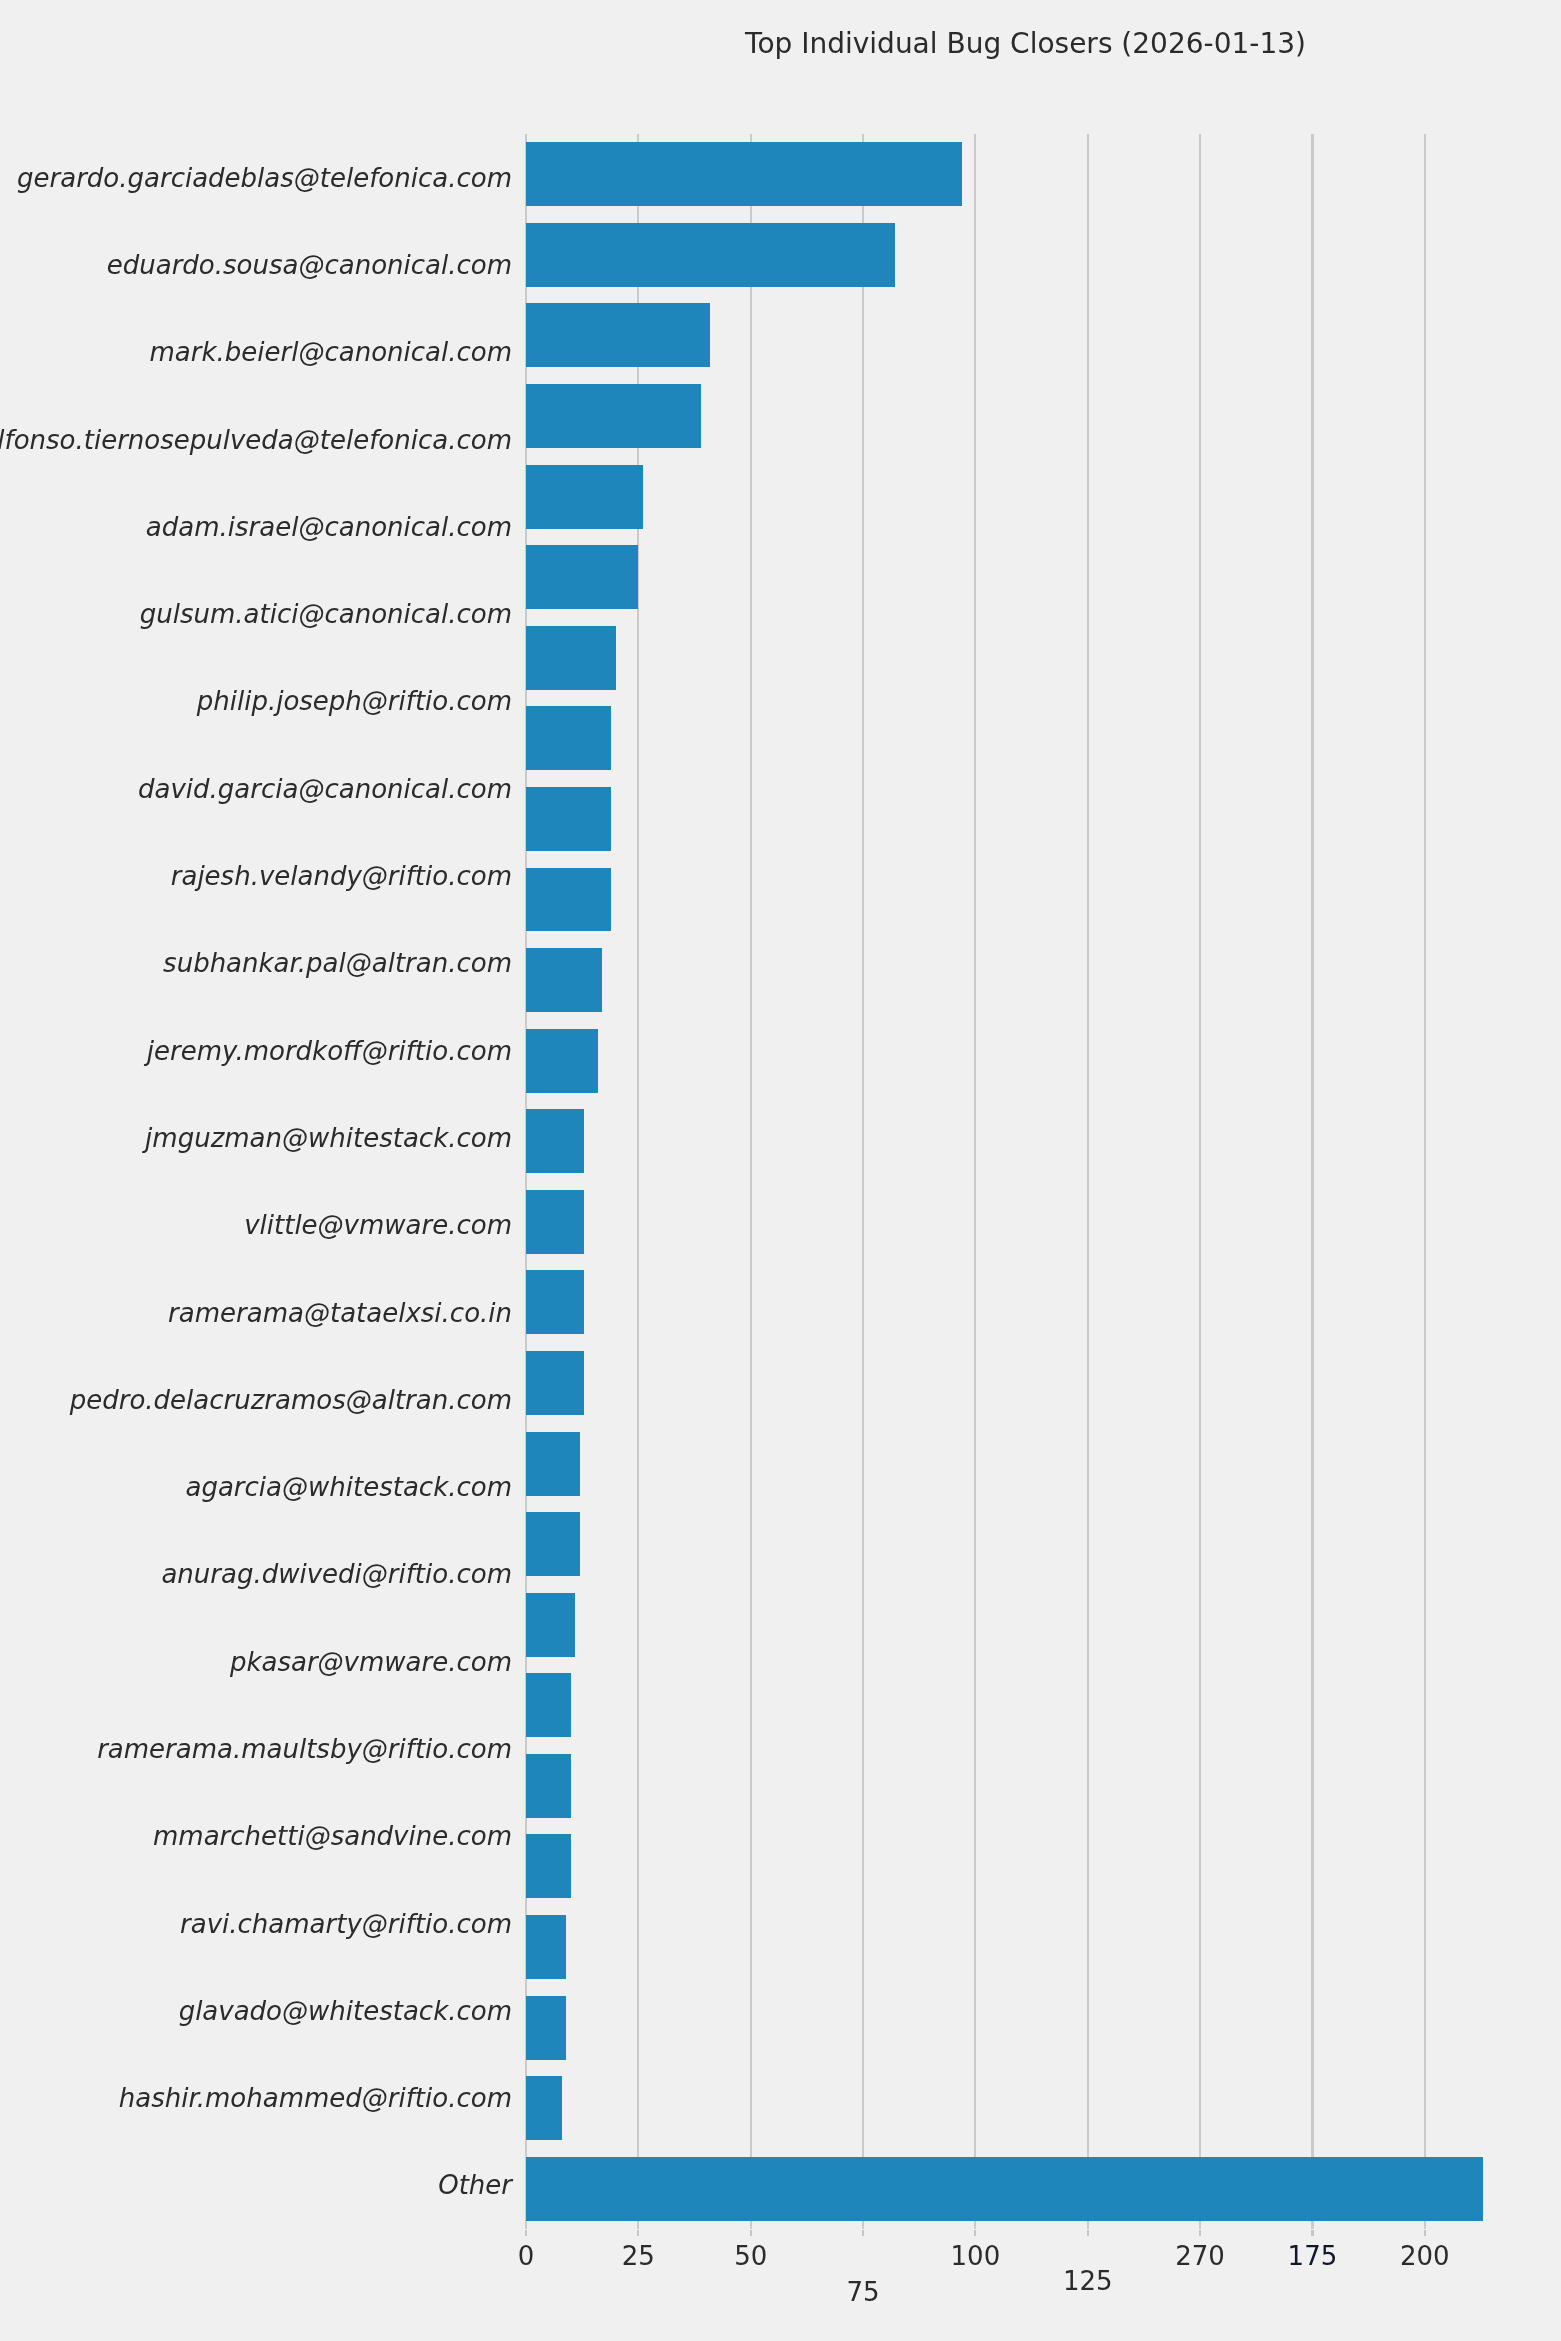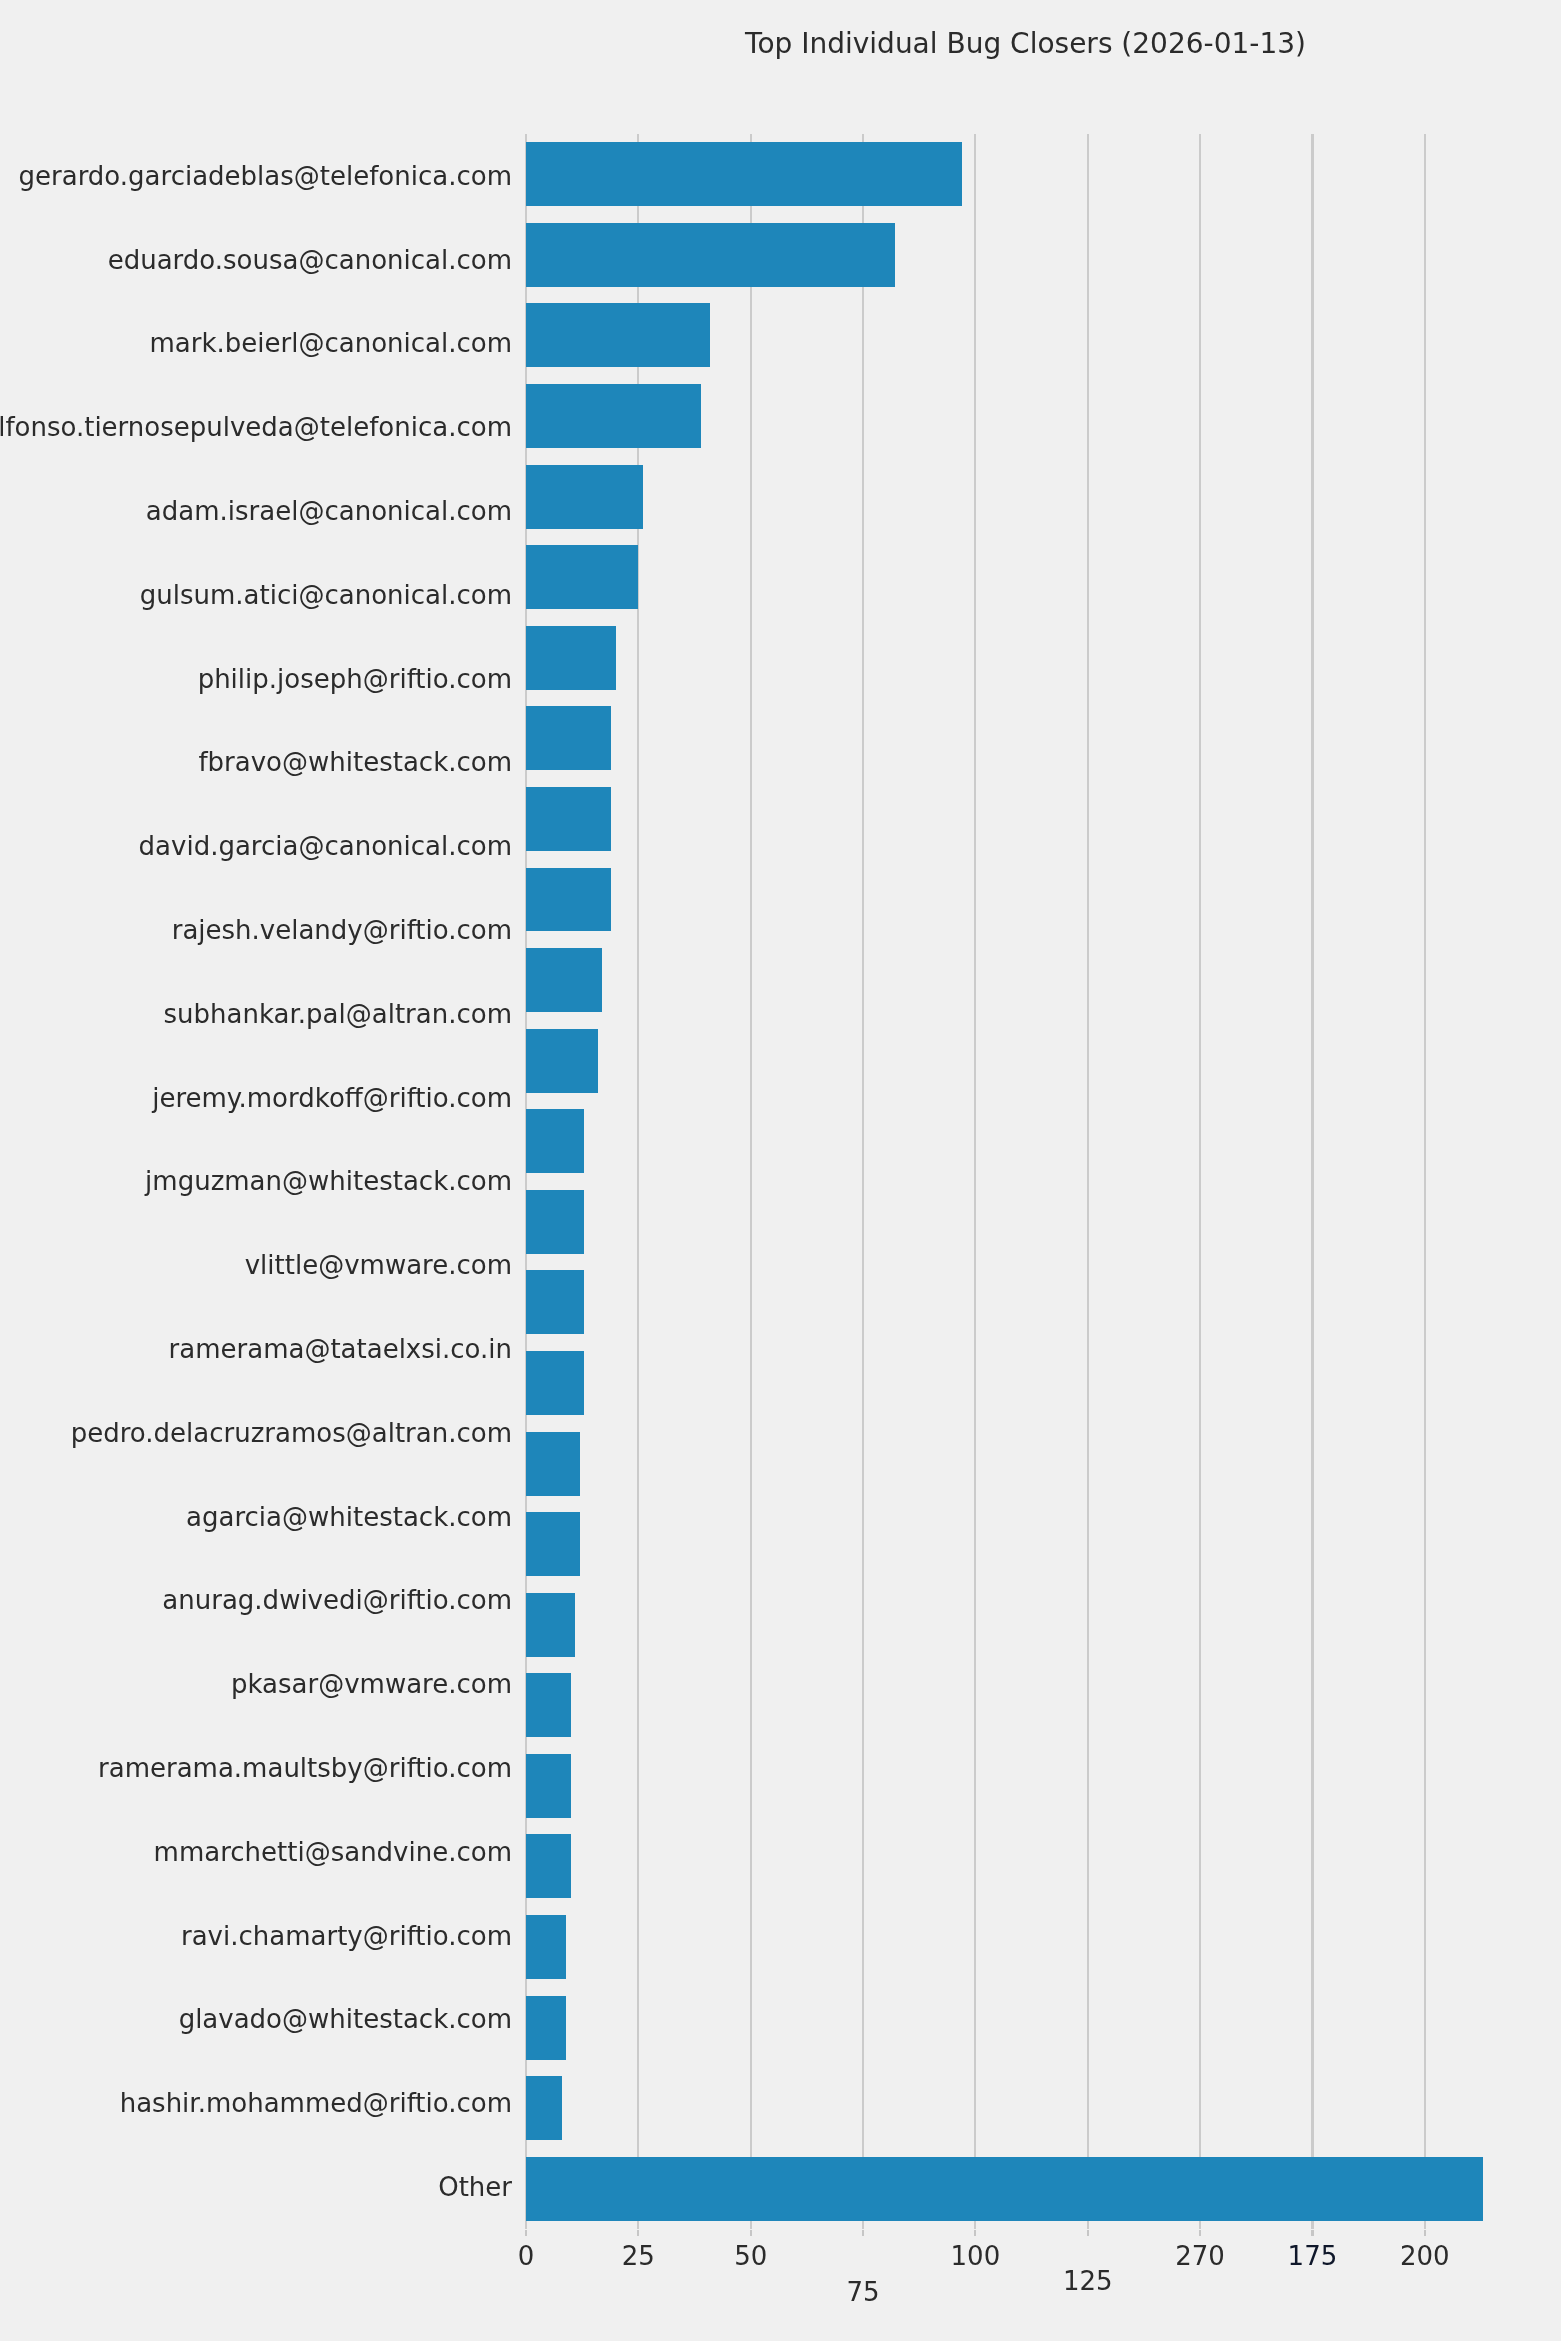--- a/index.html
+++ b/index.html
@@ -73,20 +73,21 @@
     flex-direction: column;
   }
   .ylabel-row {
     flex: 1 1 0;
     display: flex;
     align-items: center;
     justify-content: flex-end;
     font-size: 26px;
     color: #2b2b2b;
     white-space: nowrap;
+    font-style: italic;
   }
   .x-tick-marks {
     position: absolute;
     left: 526px;
     top: 2230px;
     width: 999px;
     height: 7.3px;
   }
   .x-tick-mark {
     position: absolute;
@@ -129,21 +130,20 @@
   <div class="chart-title">Top Individual Bug Closers (2026-01-13)</div>
 
   <div class="y-axis-labels">
       <div class="ylabel-row">gerardo.garciadeblas@telefonica.com</div>
       <div class="ylabel-row">eduardo.sousa@canonical.com</div>
       <div class="ylabel-row">mark.beierl@canonical.com</div>
       <div class="ylabel-row">alfonso.tiernosepulveda@telefonica.com</div>
       <div class="ylabel-row">adam.israel@canonical.com</div>
       <div class="ylabel-row">gulsum.atici@canonical.com</div>
       <div class="ylabel-row">philip.joseph@riftio.com</div>
-      <div class="ylabel-row">fbravo@whitestack.com</div>
       <div class="ylabel-row">david.garcia@canonical.com</div>
       <div class="ylabel-row">rajesh.velandy@riftio.com</div>
       <div class="ylabel-row">subhankar.pal@altran.com</div>
       <div class="ylabel-row">jeremy.mordkoff@riftio.com</div>
       <div class="ylabel-row">jmguzman@whitestack.com</div>
       <div class="ylabel-row">vlittle@vmware.com</div>
       <div class="ylabel-row">ramerama@tataelxsi.co.in</div>
       <div class="ylabel-row">pedro.delacruzramos@altran.com</div>
       <div class="ylabel-row">agarcia@whitestack.com</div>
       <div class="ylabel-row">anurag.dwivedi@riftio.com</div>

